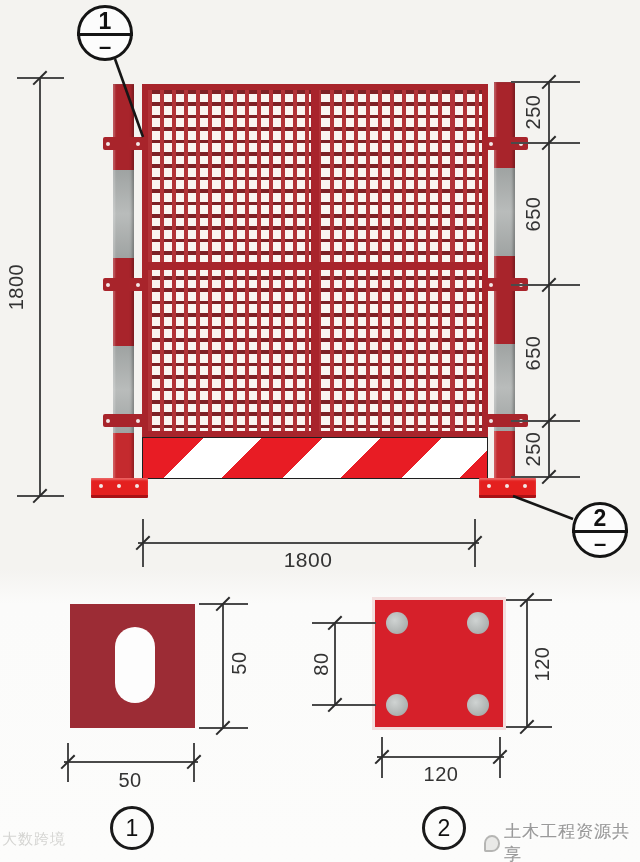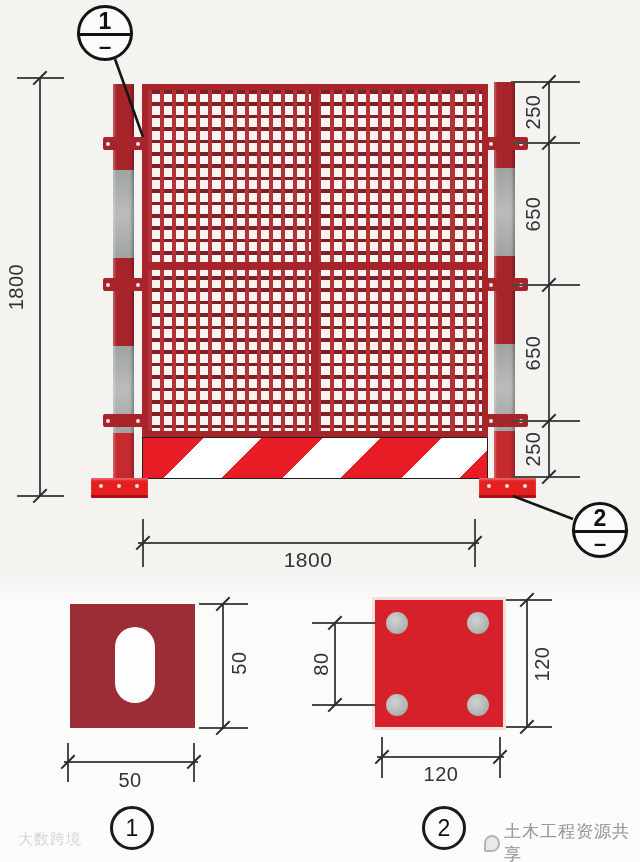--- a/index.html
+++ b/index.html
@@ -55,21 +55,21 @@
   
   .plate1{position:absolute;left:70px;top:604px;width:125px;height:124px;background:#9c2c35;}
   .slot{position:absolute;left:45px;top:23px;width:40px;height:76px;border-radius:20px;
         background:#fdfdfd;}
   .plate2{position:absolute;left:375px;top:600px;width:128px;height:127px;background:#d6202a;
         box-shadow:0 0 0 3px #f3dede;}
   .hole{position:absolute;width:22px;height:22px;border-radius:50%;
         background:radial-gradient(circle at 40% 38%,#cfd3d2 0,#b1b5b4 60%,#9b9f9e 100%);}
   .overlay{position:absolute;left:0;top:0;pointer-events:none;}
   
-  .wm-left{position:absolute;left:18px;top:830px;font-size:15px;color:#cbcbc8;opacity:.8;
+  .wm-left{position:absolute;left:2px;top:830px;font-size:15px;color:#cbcbc8;opacity:.8;
            letter-spacing:1px;}
   .wm-right{position:absolute;left:484px;top:820px;font-size:17px;color:#9a9a9a;
             letter-spacing:1px;text-shadow:1px 1px 0 #ffffff,-0.5px -0.5px 0 #c8c8c8;
             display:flex;align-items:center;gap:4px;}
   .wm-logo{width:17px;height:17px;border:2px solid #b5b5b3;border-radius:50% 50% 50% 10%;
            box-sizing:border-box;background:#e9e9e7;}
 </style>
 </head>
 <body>
 

